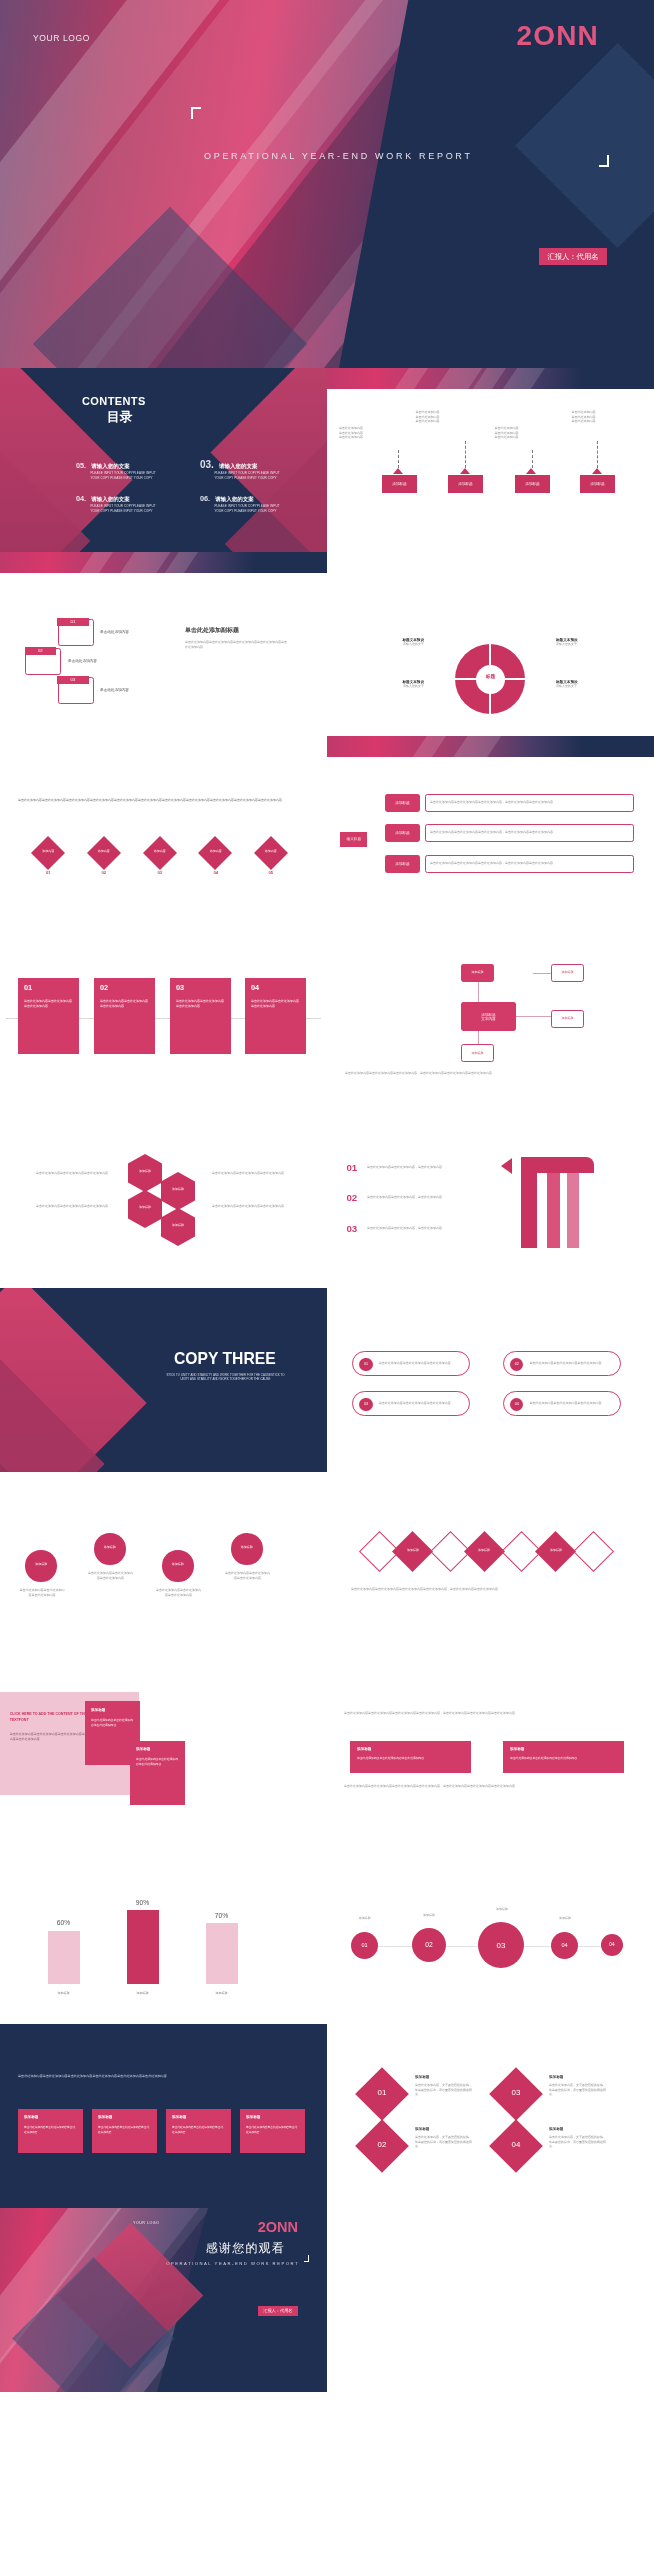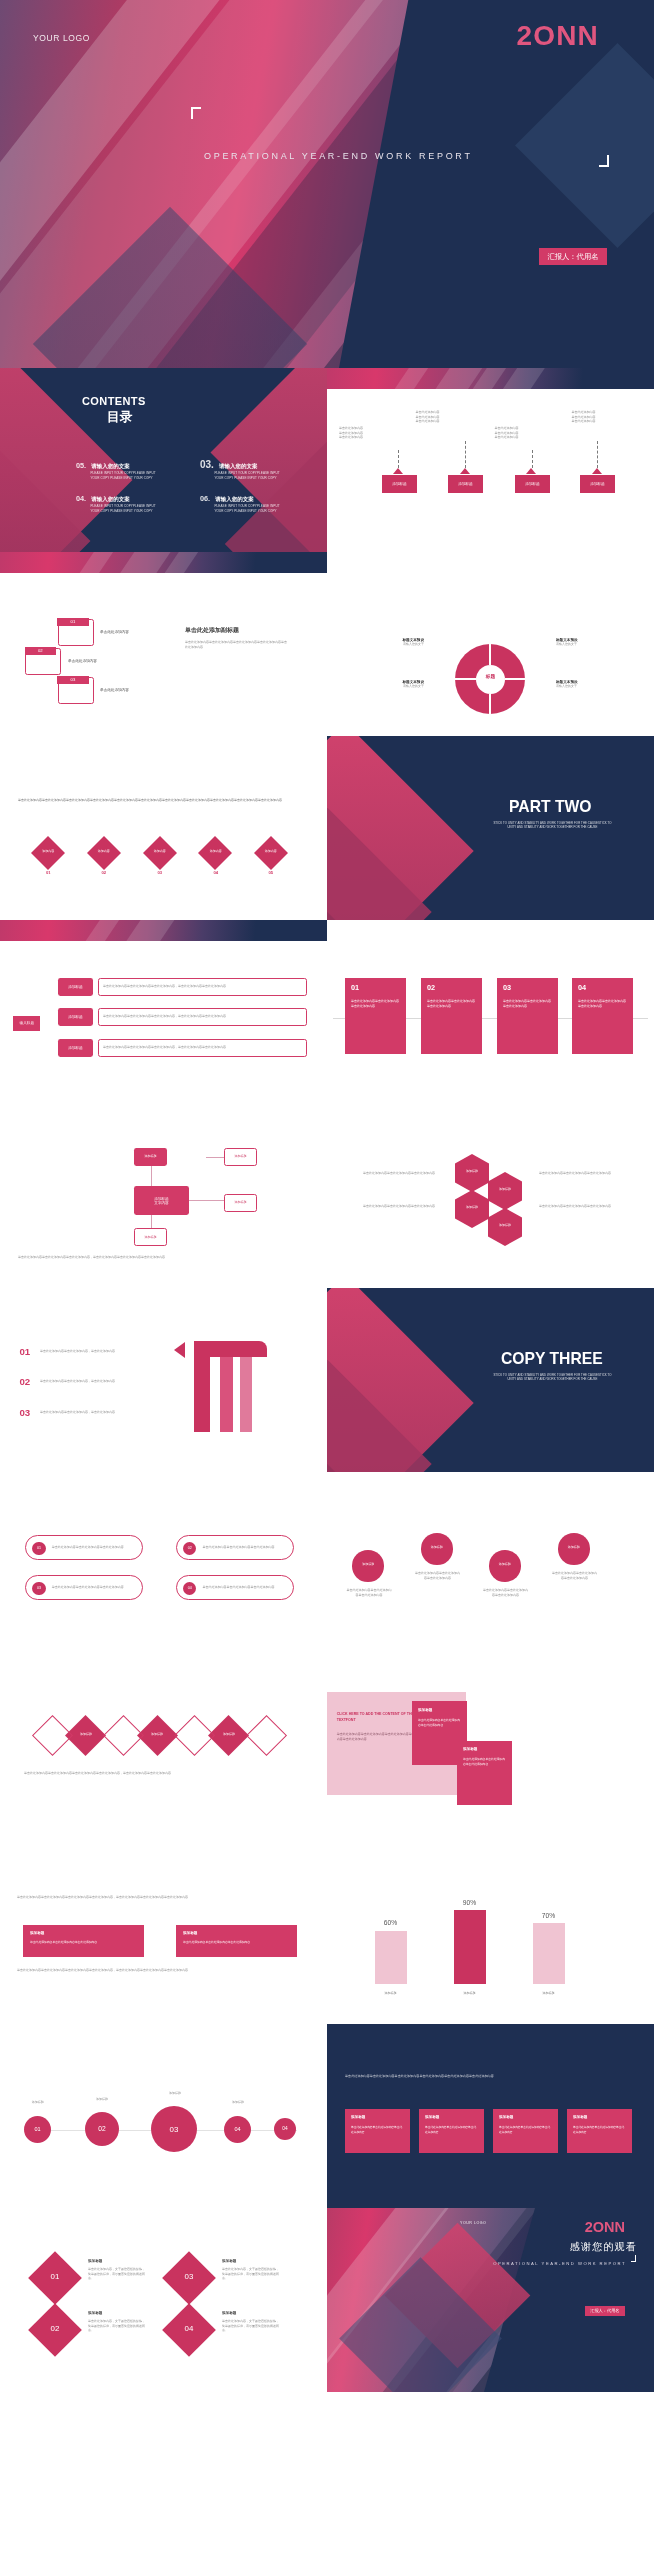--- a/index.html
+++ b/index.html
@@ -212,29 +212,20 @@
       <div class="num" style="position:absolute;left:120px;top:34px;width:31.5px;text-align:center;font-size:4.2px;">03</div>
       <div class="dia" style="left:179px;top:4.8px;width:24px;height:24px;"></div>
       <div class="cn" style="position:absolute;left:176px;top:13.3px;width:31.5px;text-align:center;color:#fff;font-size:3px;">添加内容</div>
       <div class="num" style="position:absolute;left:176px;top:34px;width:31.5px;text-align:center;font-size:4.2px;">04</div>
       <div class="dia" style="left:235px;top:4.8px;width:24px;height:24px;"></div>
       <div class="cn" style="position:absolute;left:231px;top:13.3px;width:31.5px;text-align:center;color:#fff;font-size:3px;">添加内容</div>
       <div class="num" style="position:absolute;left:231px;top:34px;width:31.5px;text-align:center;font-size:4.2px;">05</div>
     </div>
   </div>
 
-  <div class="slide navy">
-    <div style="position:absolute;inset:0;overflow:hidden;">
-      <div style="position:absolute;left:-73px;top:24px;width:182px;height:182px;background:linear-gradient(135deg,#d1426d,#a7355f);transform:rotate(45deg);"></div>
-      <div style="position:absolute;left:-115px;top:85px;width:182px;height:182px;background:#a3355f;transform:rotate(45deg);opacity:.85;"></div>
-      <div style="position:absolute;left:-157px;top:139px;width:170px;height:170px;background:#8e3059;transform:rotate(45deg);opacity:.7;"></div>
-    </div>
-    <div class="tt" style="left:182px;top:62px;font-size:15.7px;font-weight:700;">PART TWO</div>
-    <div class="smw" style="position:absolute;left:162px;top:85px;width:127px;text-align:center;font-size:2.8px;">STICK TO UNITY AND STABILITY AND WORK TOGETHER FOR THE CAUSESTICK TO UNITY AND STABILITY AND WORK TOGETHER FOR THE CAUSE</div>
-  </div>
 
   <div class="slide">
     <div class="topband">
         <i style="left:91px"></i>
         <i style="left:133px;width:28px"></i>
       </div>
     <div class="cn pinkbg" style="position:absolute;left:13.3px;top:96px;width:27px;height:14.5px;color:#fff;font-size:3.6px;display:flex;align-items:center;justify-content:center;">输入标题</div>
     <div style="position:absolute;left:58px;top:58px;">
       <div class="pinkbg cn rnd" style="position:absolute;left:0;top:0;width:35px;height:18px;color:#fff;font-size:3.6px;display:flex;align-items:center;justify-content:center;">添加标题</div>
       <div class="cbox rnd" style="left:40px;top:0;width:209px;height:18px;"></div>
@@ -492,20 +483,20 @@
       <div class="band" style="left:42px;width:73px;opacity:.12;"></div>
       <div class="band d" style="left:121px;width:55px;"></div>
       <div class="band" style="left:182px;width:36px;opacity:.14;"></div>
       <div class="band d" style="left:218px;width:121px;opacity:.5;"></div>
       <div style="position:absolute;right:0;top:0;width:170px;height:184px;background:#1e2f52;clip-path:polygon(30% 0,100% 0,100% 100%,0 100%);"></div>
       <div style="position:absolute;left:79px;top:36px;width:103px;height:103px;background:linear-gradient(135deg,#d1426d,#a7355f);transform:rotate(45deg);opacity:.85;"></div>
       <div style="position:absolute;left:36px;top:73px;width:115px;height:115px;background:#3b4a74;transform:rotate(45deg);opacity:.55;"></div>
     </div>
     <div class="tt" style="left:133px;top:13.3px;font-size:3.6px;letter-spacing:0.5px;opacity:.9;">YOUR LOGO</div>
     <div class="tt" style="right:29px;top:11px;font-size:14.5px;font-weight:700;color:#e0567f;">2ONN</div>
-    <div class="tt cn" style="right:17px;top:31.5px;font-size:10px;letter-spacing:1.2px;">感谢您的观看</div>
+    <div class="tt cn" style="right:42px;top:31.5px;font-size:12px;letter-spacing:1.2px;">感谢您的观看</div>
     <div class="tt" style="right:28px;top:53px;font-size:4.2px;letter-spacing:1.5px;color:#ddd7e4;">OPERATIONAL YEAR-END WORK REPORT</div>
     <div style="position:absolute;right:18px;top:47px;width:5.5px;height:7.3px;border-right:1.2px solid #fff;border-bottom:1.2px solid #fff;"></div>
     <div class="tt cn pinkbg" style="right:29px;top:98px;padding:2.4px 5.5px;font-size:4.2px;">汇报人：代用名</div>
   </div>
 
 </div>
 
 
 </body></html>

